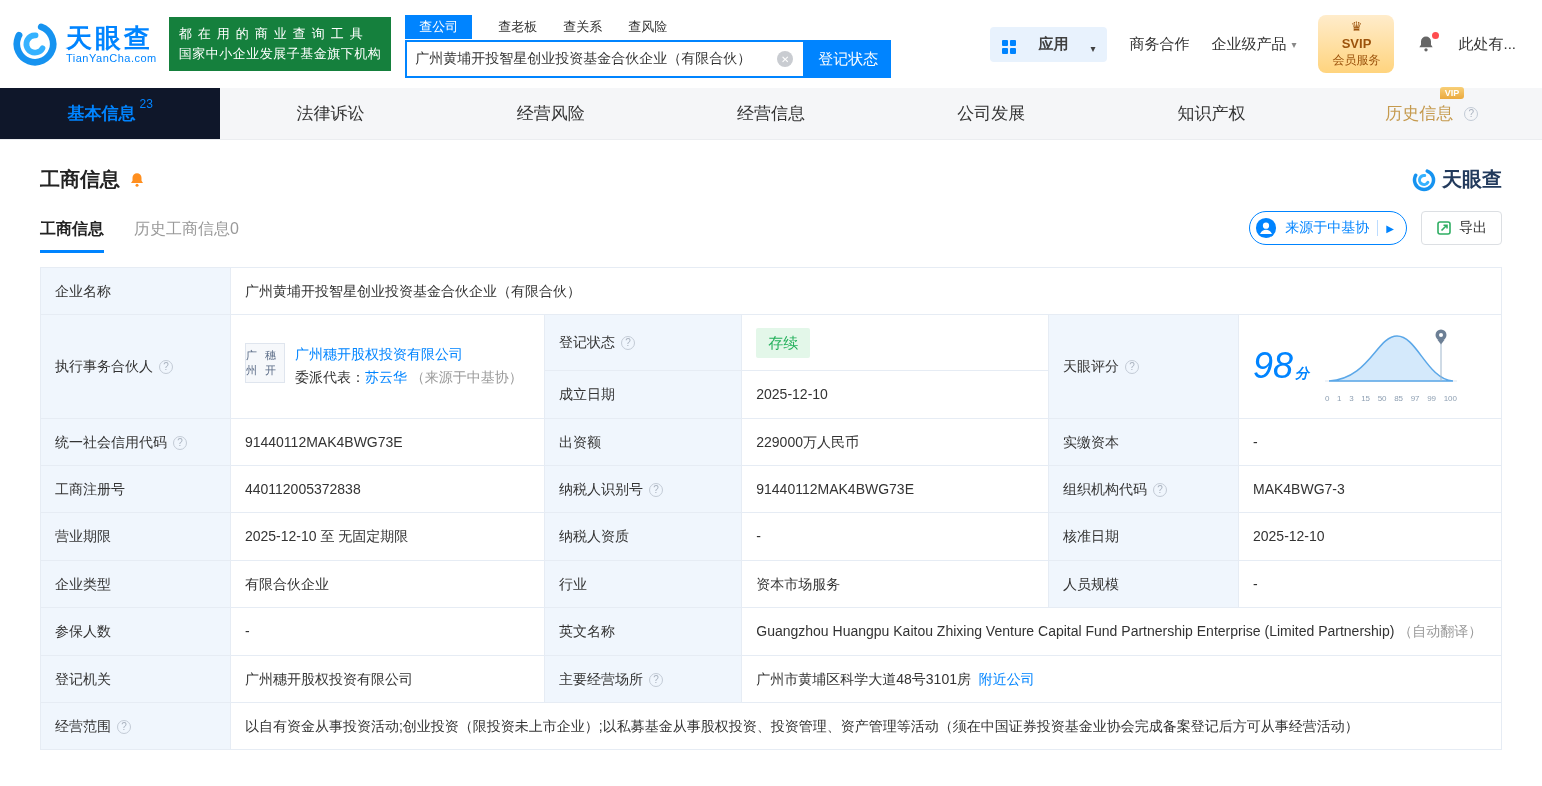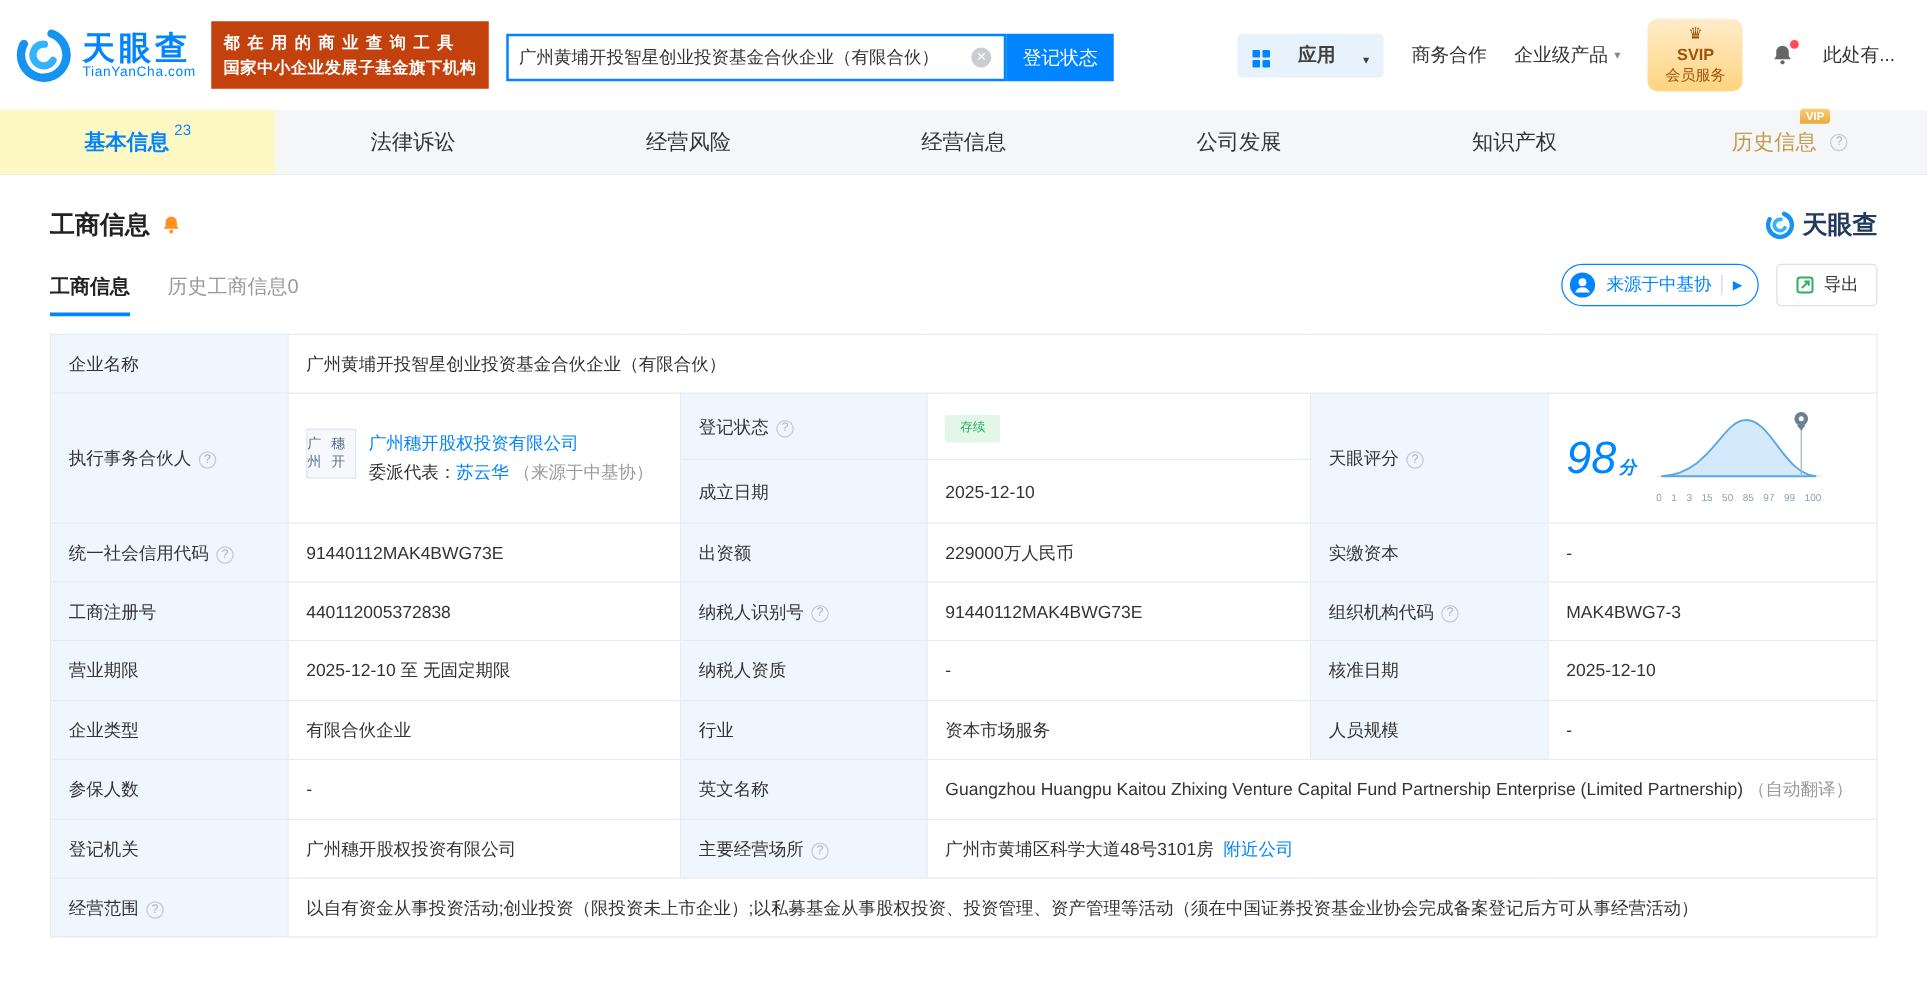--- a/index.html
+++ b/index.html
@@ -5,21 +5,21 @@
   *{margin:0;padding:0;box-sizing:border-box}
   html,body{width:1542px;height:786px;overflow:hidden;background:#fff;
     font-family:"Liberation Sans","DejaVu Sans",sans-serif;color:#333}
 
   
   .header{height:88px;display:flex;align-items:center;padding:0 26px 0 12px;background:#fff}
   .logo{display:flex;align-items:center;gap:8px;cursor:pointer}
   .logo-txt{display:flex;flex-direction:column;line-height:1.1}
   .logo-cn{font-size:26px;font-weight:bold;color:#0084ff;letter-spacing:3px}
   .logo-en{font-size:11px;color:#0084ff;letter-spacing:.5px}
-  .banner{background:#c2410c;color:#fff;padding:7px 10px;margin-left:12px;font-size:13px;font-weight:bold;line-height:1.55;white-space:nowrap}
+  .banner{background:#15803d;color:#fff;padding:7px 10px;margin-left:12px;font-size:13px;font-weight:normal;line-height:1.55;white-space:nowrap}
   .banner .b1{letter-spacing:6px;display:block}
   .banner .b2{letter-spacing:.5px;display:block}
 
   .search-wrap{display:flex;flex-direction:column;margin-left:14px;padding-top:4px}
   .search-tabs{display:flex;align-items:center;gap:26px;font-size:13px;height:26px}
   .stab{color:#333;cursor:pointer}
   .stab.active{background:#0084ff;color:#fff;padding:3px 14px}
   .search-row{display:flex}
   .search-box{display:flex;align-items:center;width:400px;height:38px;border:2px solid #0084ff;background:#fff}
   .search-box input{flex:1;border:none;outline:none;font-size:14px;padding:0 8px;color:#333;background:transparent}
@@ -36,21 +36,21 @@
   .svip{background:linear-gradient(180deg,#ffeccb,#ffd47e);border-radius:8px;padding:4px 14px;text-align:center;line-height:1.3;cursor:pointer}
   .svip span{display:block;color:#9c530c}
   .svip .l1{font-weight:bold;font-size:13px}
   .svip .l2{font-size:12px}
   .bell-wrap{position:relative;cursor:pointer;display:flex}
   .bell-dot{position:absolute;top:-2px;right:-3px;width:7px;height:7px;border-radius:50%;background:#ff4d4f}
 
   
   .navbar{height:52px;background:#f5f6f8;display:flex;border-bottom:1px solid #ebedf0}
   .nav-tab{flex:1;display:flex;align-items:center;justify-content:center;font-size:17px;color:#333;cursor:pointer}
-  .nav-tab.active{background:#fef9c3;color:#0084ff;font-weight:bold}
+  .nav-tab.active{background:#0f172a;color:#0084ff;font-weight:bold}
   .nav-count{font-size:12px;color:#0084ff;margin-left:4px;align-self:flex-start;margin-top:9px;font-weight:normal}
   .nav-tab.history{color:#c59a4e}
   .tab-label-wrap{position:relative;display:inline-flex;align-items:center;gap:5px}
   .vip-badge{position:absolute;top:-15px;right:14px;background:linear-gradient(180deg,#f8cf77,#eaa93e);color:#fff;font-size:9px;font-weight:bold;padding:1px 5px;border-radius:3px 3px 3px 0}
 
   
   .content{padding:0 40px}
   .sec-head{display:flex;align-items:center;justify-content:space-between;margin-top:26px}
   .sec-title{display:flex;align-items:center;gap:8px;font-size:20px;font-weight:bold;color:#222}
   .sec-brand{display:flex;align-items:center;gap:6px;font-size:20px;font-weight:bold;color:#223a5c}
@@ -61,21 +61,21 @@
   .sub-actions{margin-left:auto;display:flex;gap:14px;align-items:center;padding-bottom:8px}
   .snapshot-btn{display:flex;align-items:center;gap:8px;height:34px;border:1px solid #0084ff;border-radius:17px;color:#0084ff;font-size:14px;padding:0 12px 0 5px;background:#fff;cursor:pointer}
   .snap-arrow{font-size:10px;border-left:1px solid #bcdcff;padding-left:8px;height:16px;display:flex;align-items:center}
   .export-btn{display:flex;align-items:center;gap:7px;height:34px;border:1px solid #dcdfe3;border-radius:4px;background:#fff;color:#333;font-size:14px;padding:0 14px;cursor:pointer}
 
   
   .info-table{width:100%;border-collapse:collapse;margin-top:14px;font-size:14px;table-layout:fixed}
   .info-table td{border:1px solid #e6ecf4;padding:12px 14px;vertical-align:middle;word-break:break-word;line-height:1.6}
   td.lbl{background:#f0f6fd;color:#333}
   .q{display:inline-flex;align-items:center;justify-content:center;width:14px;height:14px;border-radius:50%;border:1px solid #c3cbd6;color:#a9b2bf;font-size:10px;margin-left:6px;vertical-align:1px;cursor:pointer}
-  .badge-active{display:inline-block;background:#e3f7e9;color:#23b05b;padding:3px 12px;border-radius:2px;font-size:10px}
+  .badge-active{display:inline-block;background:#e3f7e9;color:#23b05b;padding:3px 12px;border-radius:2px;font-size:15px}
   .link{color:#0084ff;cursor:pointer}
   .gray{color:#999}
 
   .partner-cell{display:flex;gap:10px;align-items:flex-start}
   .p-logo{width:40px;height:40px;flex:0 0 40px;border:1px solid #dfe5ee;background:#f6f8fb;color:#5a6b86;font-size:11px;display:flex;flex-direction:row;align-items:center;justify-content:center;line-height:1.3}
   .p-info{line-height:1.7}
 
   .score-cell{display:flex;align-items:center;gap:16px}
   .score-num{font-size:36px;font-weight:normal;color:#0084ff;font-style:italic;line-height:1}
   .score-unit{font-size:14px;font-weight:bold;color:#0084ff;font-style:italic;margin-left:2px}
@@ -96,20 +96,26 @@
       <span class="logo-en">TianYanCha.com</span>
     </div>
   </div>
 
   <div class="banner">
     <span class="b1">都在用的商业查询工具</span>
     <span class="b2">国家中小企业发展子基金旗下机构</span>
   </div>
 
   <div class="search-wrap">
+    <div class="search-tabs">
+      <span class="stab active">查公司</span>
+      <span class="stab">查老板</span>
+      <span class="stab">查关系</span>
+      <span class="stab">查风险</span>
+    </div>
     <div class="search-row">
       <div class="search-box">
         <input type="text" value="广州黄埔开投智星创业投资基金合伙企业（有限合伙）" style="">
         <span class="clear-btn">✕</span>
       </div>
       <button class="search-btn">登记状态</button>
     </div>
   </div>
 
   <div class="header-right">

